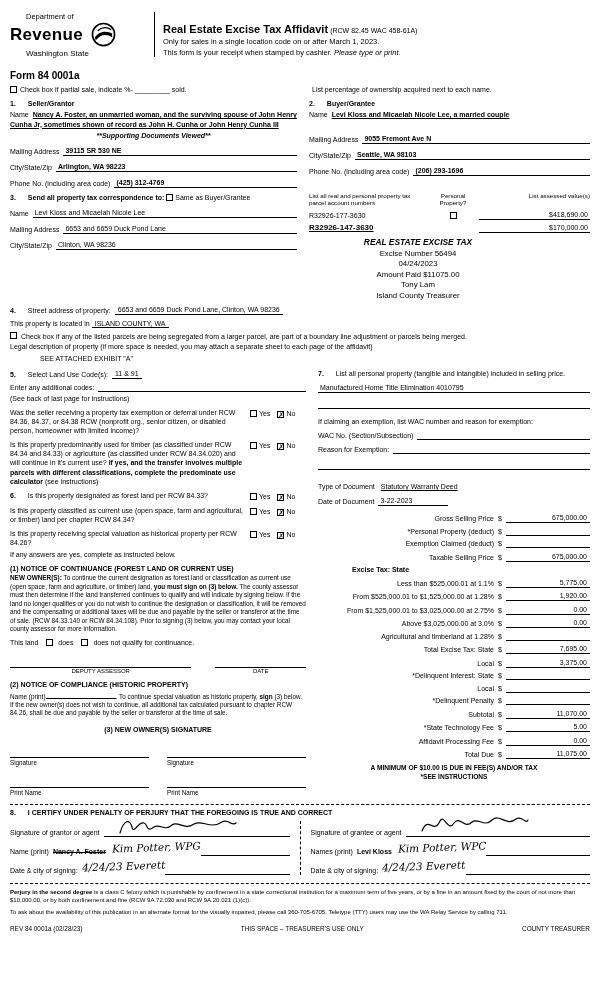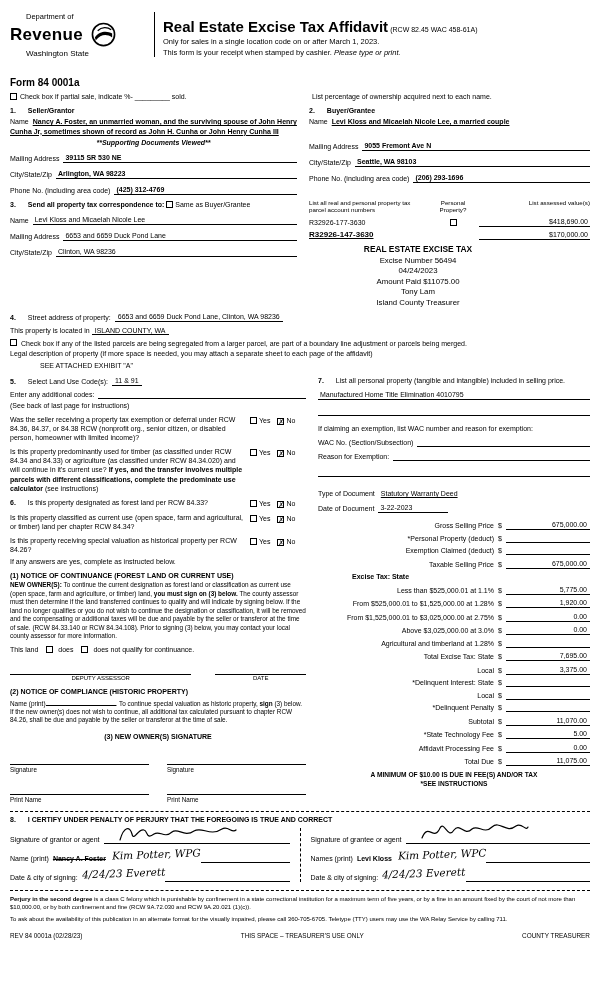--- a/index.html
+++ b/index.html
@@ -12,24 +12,24 @@
   .b { font-weight:bold; } .i { font-style:italic; }
   
   .header { display:flex; align-items:flex-end; }
   .logo-block { width:142px; flex:none; padding-top:2px; }
   .dept { font-size:7.5px; padding-left:16px; }
   .rev-row { display:flex; align-items:center; gap:8px; }
   .rev { font-size:17px; font-weight:bold; letter-spacing:.3px; }
   .wa { font-size:8px; padding-left:16px; }
   .vline { width:1px; background:#000; align-self:stretch; margin:2px 8px 2px 2px; }
   .title-block { flex:1; font-size:7.5px; line-height:1.45; }
-  .doc-title { font-size:15px; font-weight:bold; }
+  .doc-title { font-size:11px; font-weight:bold; }
   .rcw { font-size:7px; }
   
-  .subheader { display:flex; margin-top:17px; }
+  .subheader { display:flex; margin-top:10px; }
   .sub-left { width:290px; }
   .form-no { font-size:10px; font-weight:bold; margin-bottom:3px; }
   .cb { display:inline-block; width:7px; height:7px; border:1px solid #000; font-size:6.5px;
         line-height:6px; text-align:center; vertical-align:-1px; flex:none; background:#fff; }
   .partial-row { display:flex; gap:3px; align-items:center; }
   .sub-right { flex:1; align-self:flex-end; padding-left:12px; }
   
   .cols { display:flex; gap:12px; }
   .col-l { width:287px; flex:none; }
   .col-r { flex:1; min-width:0; }
@@ -44,21 +44,21 @@
   .name-val { font-weight:bold; text-decoration:underline; }
   .docs-viewed { text-align:center; font-weight:bold; font-style:italic; margin-top:2px; }
   
   .parcel-head { display:flex; font-size:6.2px; line-height:1.2; margin-top:4px; }
   .ph1 { width:118px; } .ph2 { width:52px; text-align:center; } .ph3 { flex:1; text-align:right; }
   .parcel-row { display:flex; align-items:flex-end; margin-top:3px; }
   .pnum { width:118px; } .pnum2 { font-weight:bold; font-size:8px;text-decoration:underline; }
   .pbox { width:52px; text-align:center; }
   .pval { flex:1; text-align:right; border-bottom:1px solid #000; padding-right:2px; min-height:9px; }
   .stamp { width:190px; margin:4px 4px 0 14px; text-align:center; font-size:7.8px; line-height:1.35; }
-  .stamp-t { font-weight:bold; font-size:8.4px; }
+  .stamp-t { font-weight:bold; font-size:8.4px;font-style:italic; }
   
   .sec4 { margin-top:4px; }
   .seg-row { display:flex; gap:4px; margin-top:4px; align-items:flex-start; }
   .legal-val { margin:3px 0 0 30px; }
   
   .main { margin-top:6px; }
   .col-m-l { width:296px; flex:none; }
   .col-m-r { flex:1; min-width:0; }
   .q-row { display:flex; margin-top:5px; }
   .q-text { flex:1; padding-right:5px; }

